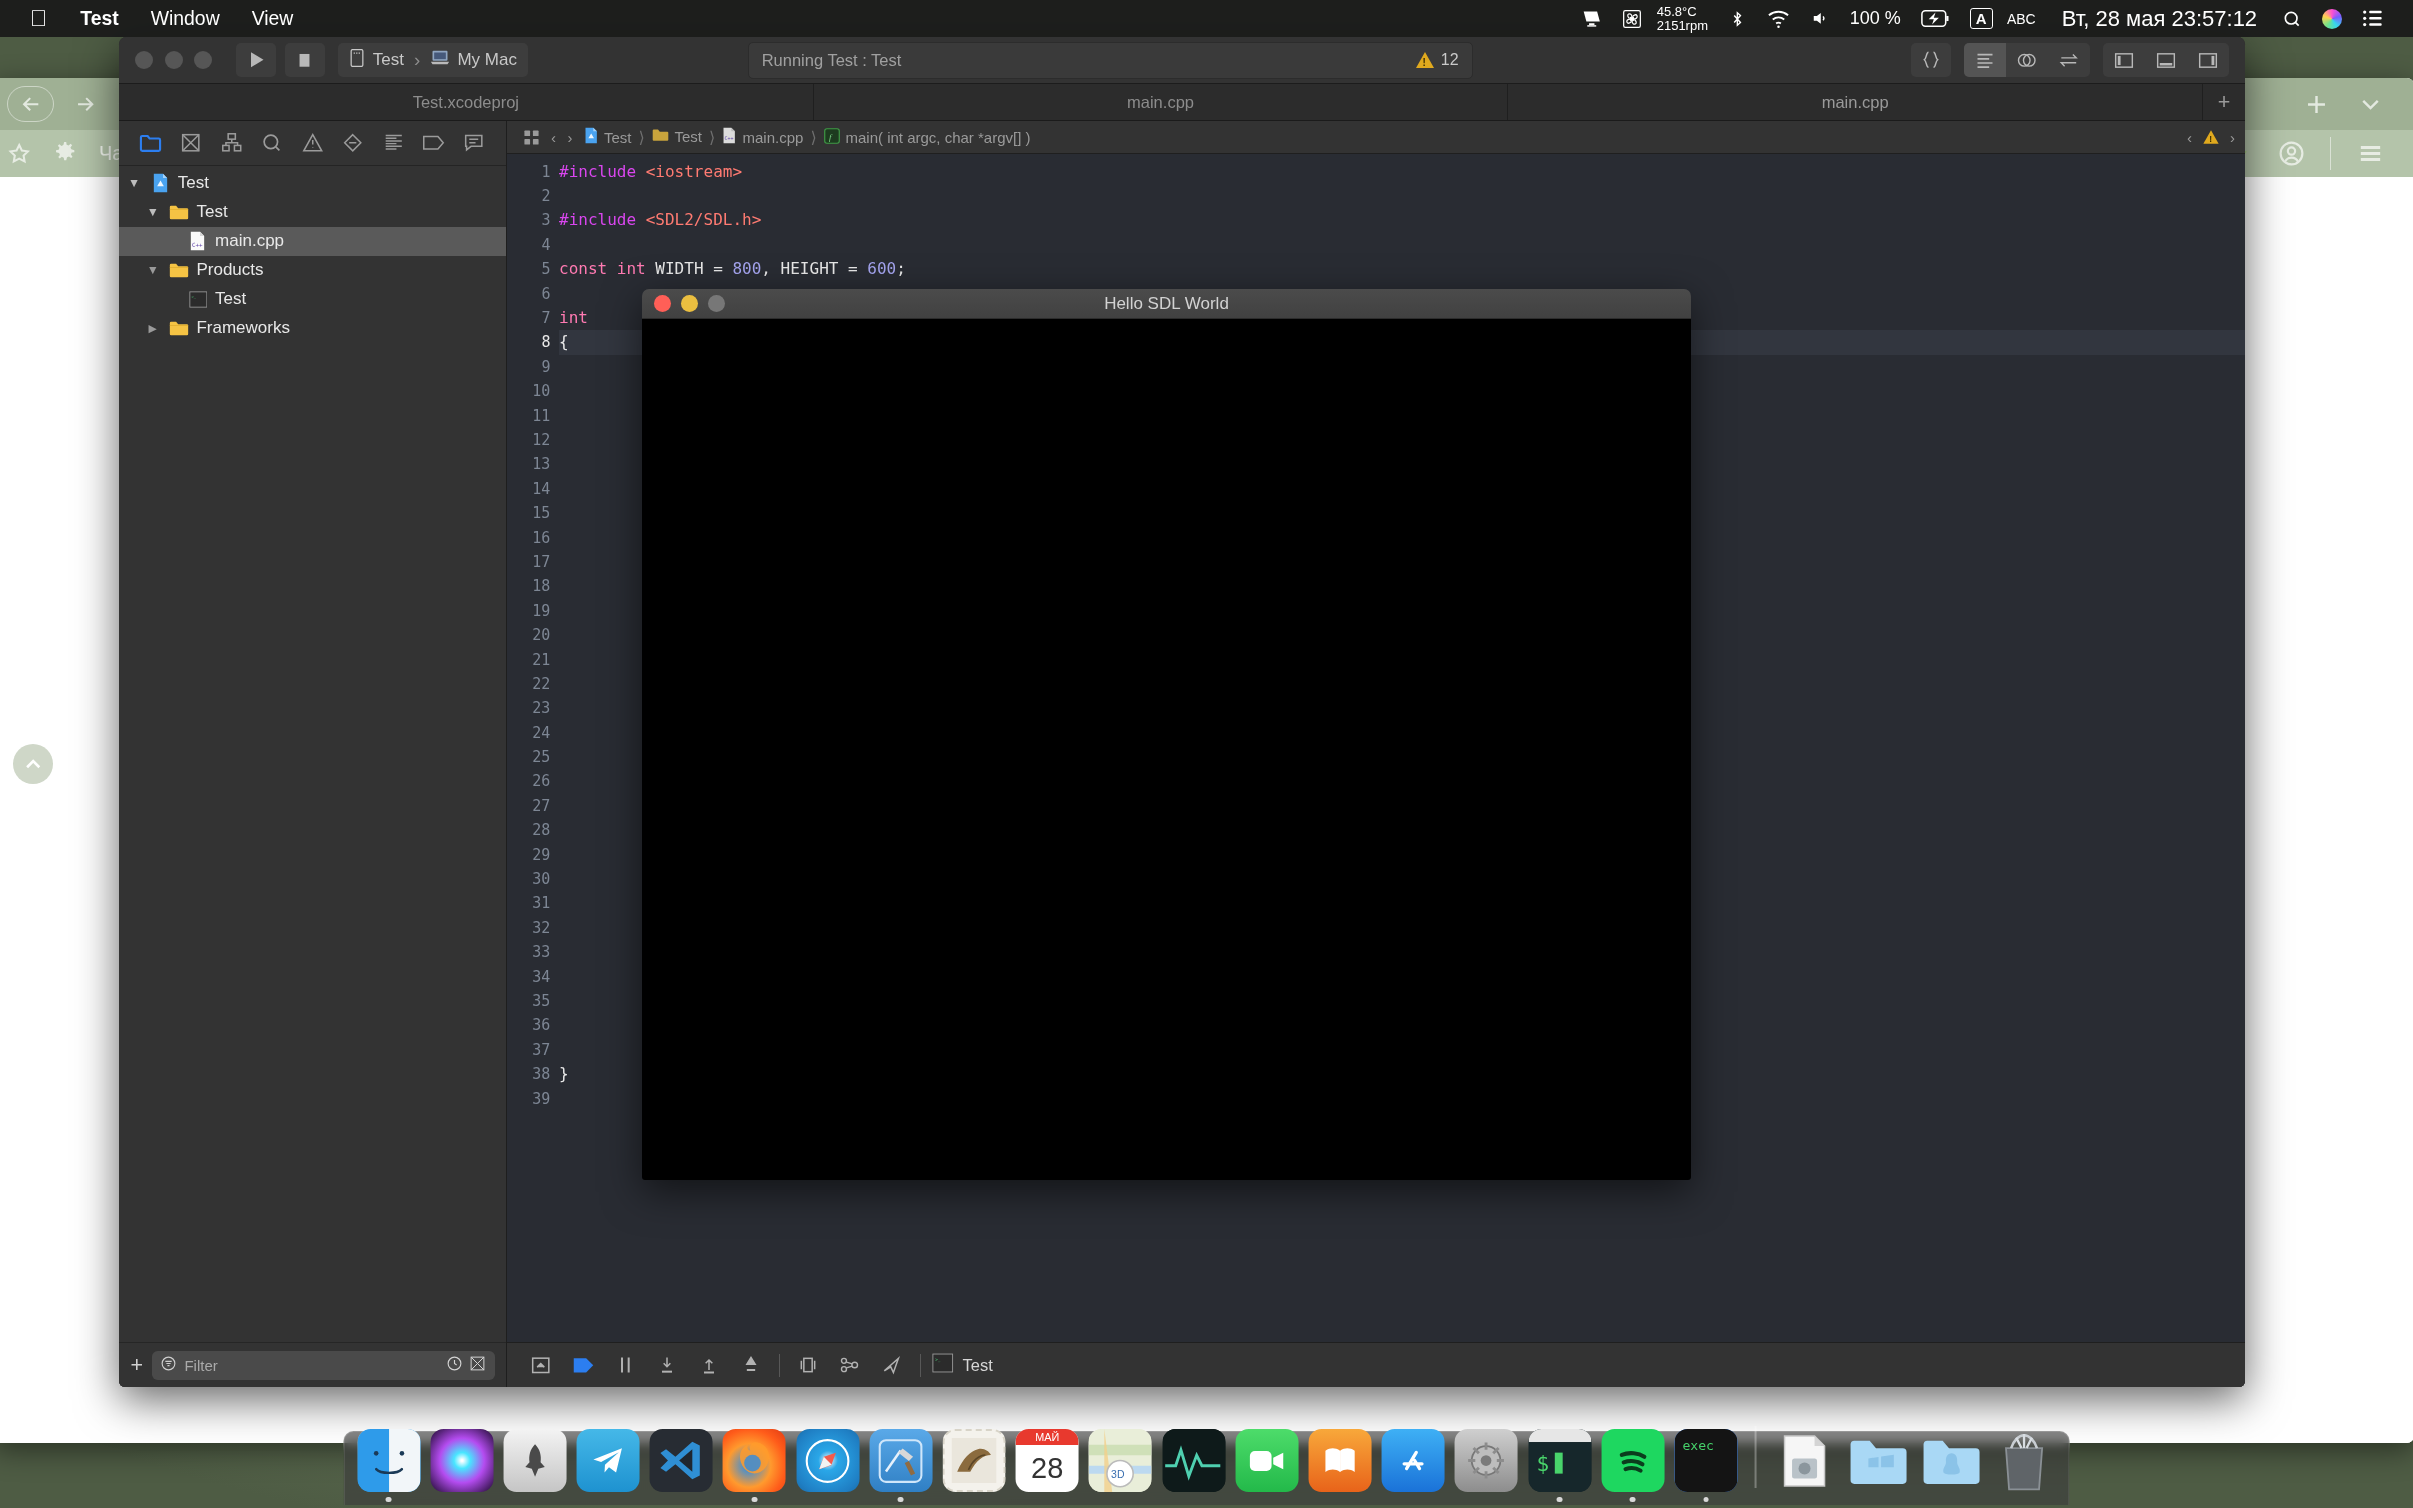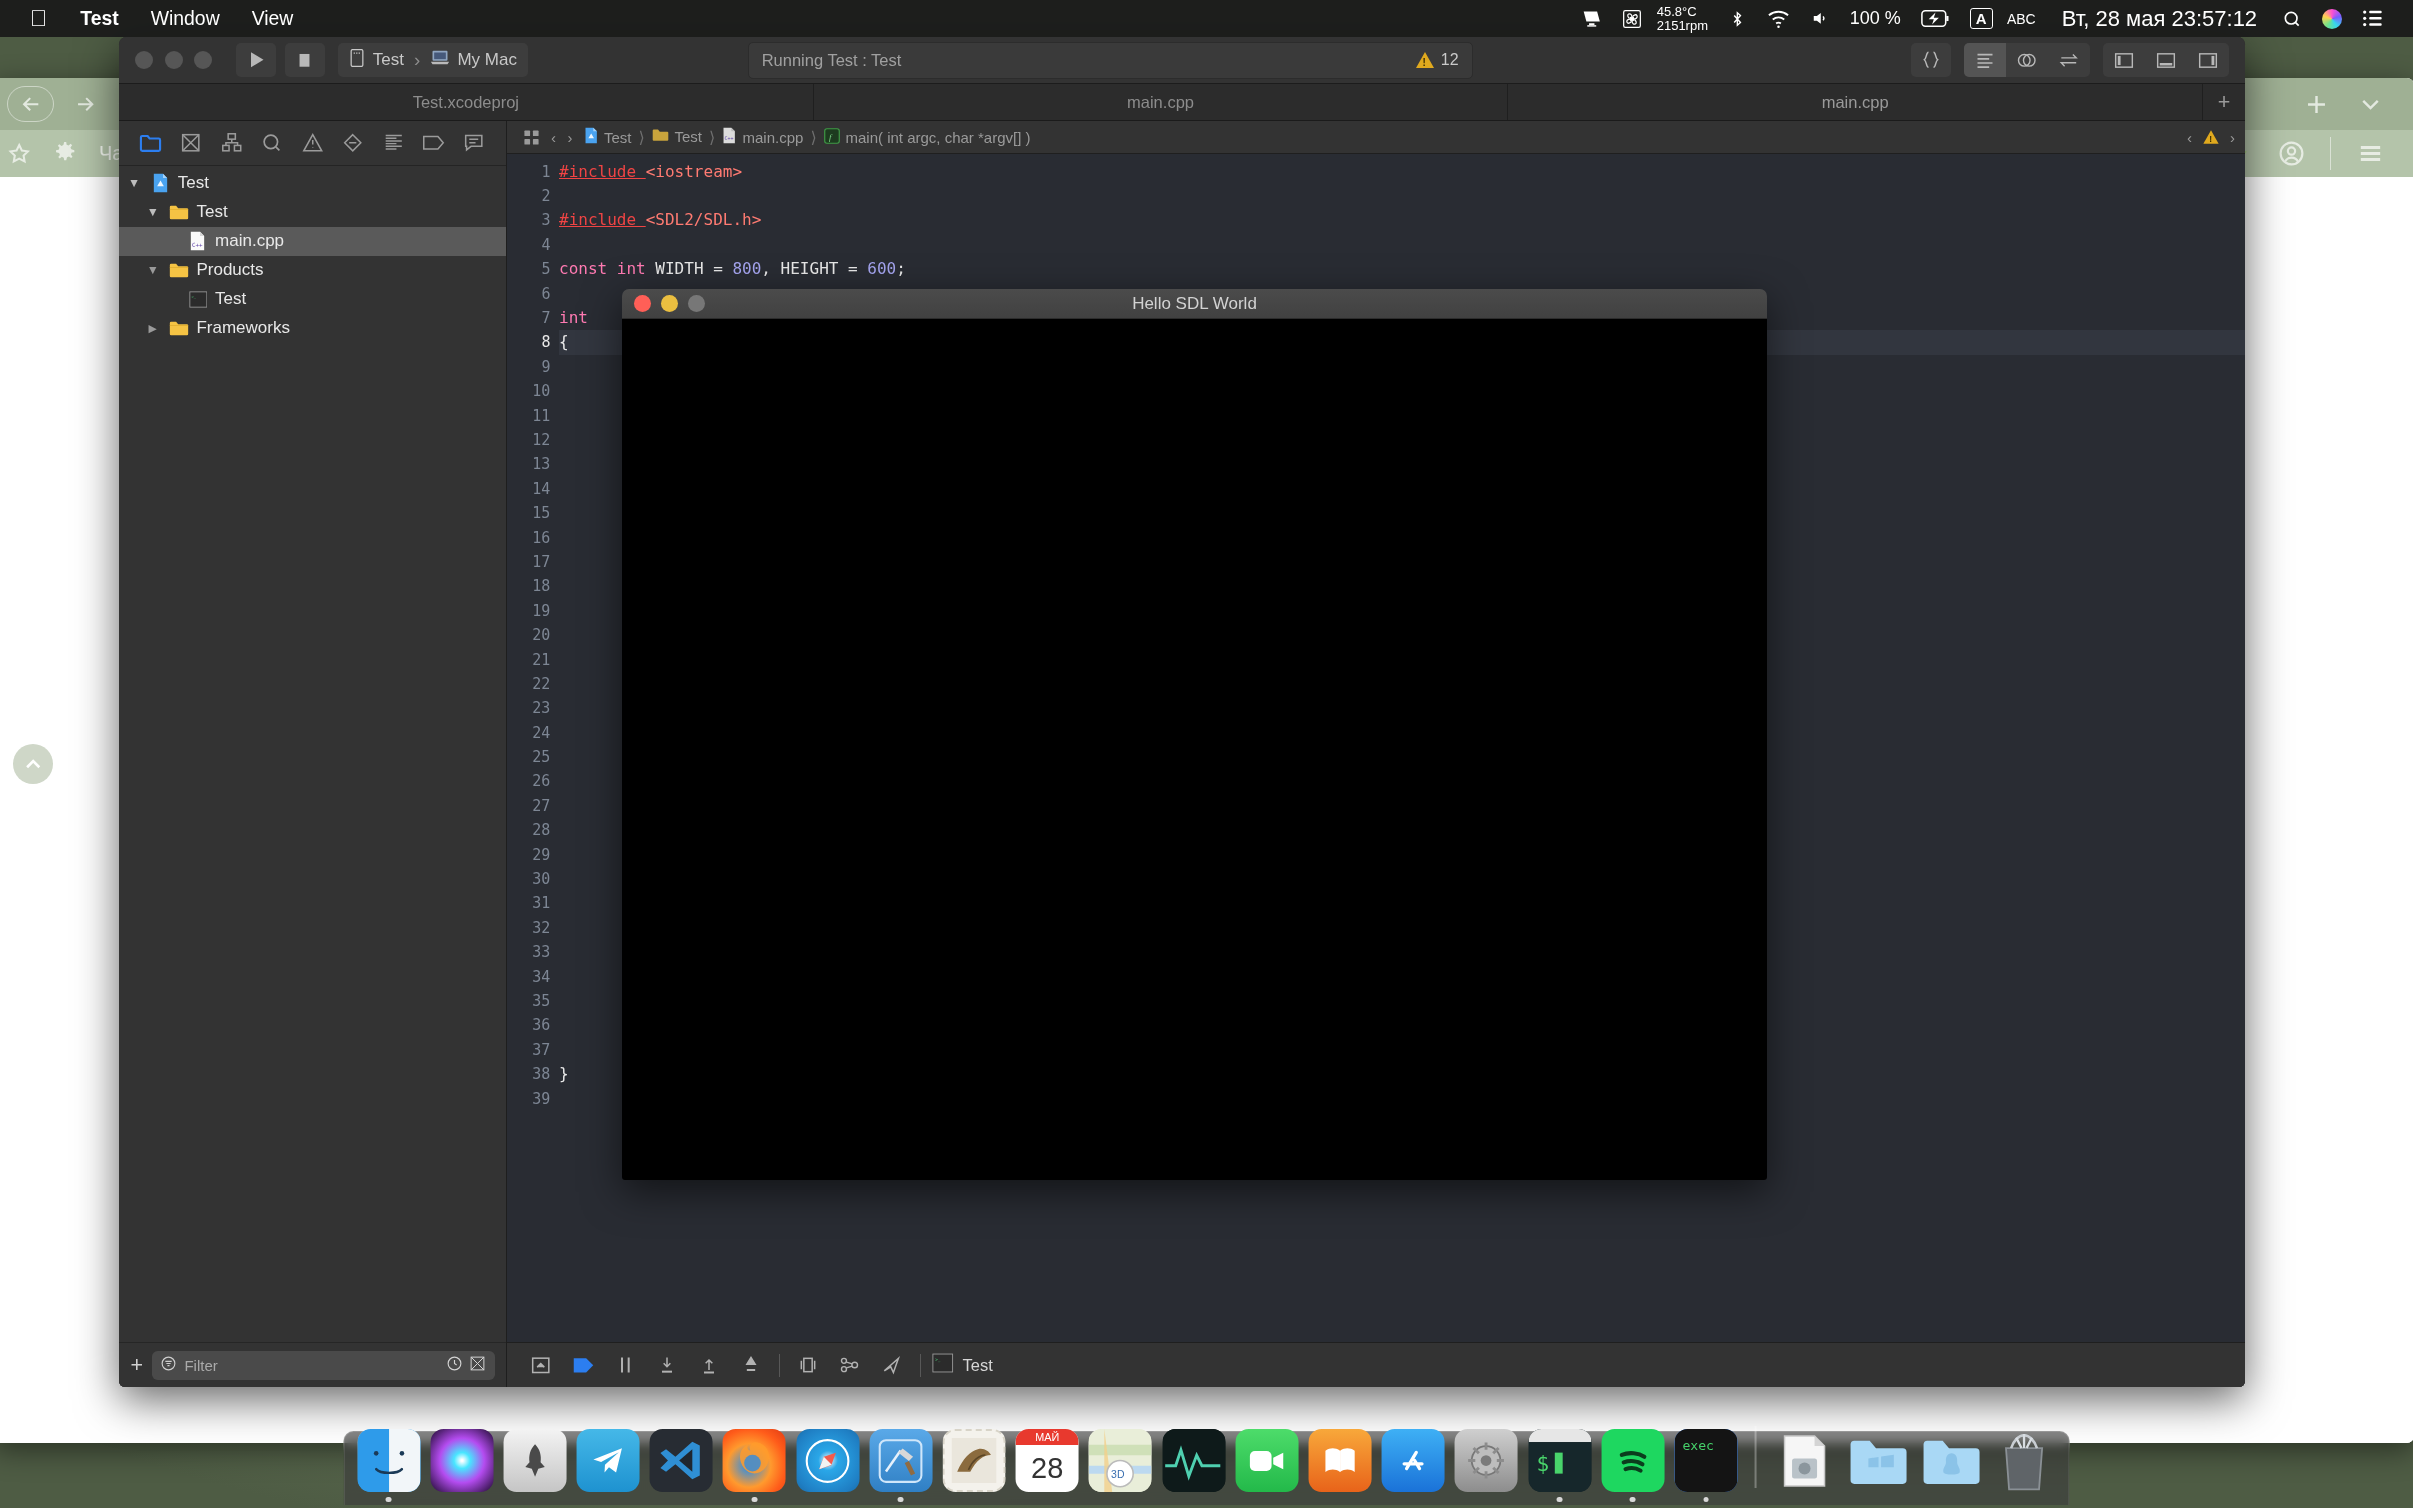--- a/index.html
+++ b/index.html
@@ -164,37 +164,37 @@
   }
   .gutter div { height:24.4px; line-height:24.4px; }
   .gutter div.cur { color:#e8e8e8; }
   .code {
     flex:1; padding-top:5.7px; font-family:"DejaVu Sans Mono", monospace;
     font-size:16px; color:#dfe1e8; position:relative; white-space:pre;
   }
   .code .ln { height:24.4px; line-height:24.4px; }
   .code .ln.hl { background:#32363f; }
   .kw   { color:#ff7ab2; }
-  .pre  { color:#ef4444;text-decoration:underline; }
+  .pre  { color:#d946ef; }
   .str  { color:#ff7b72; }
   .num  { color:#a5a5f0; }
   .grn  { color:#9fe88d; }
   .pln  { color:#e8e8e8; }
 
   .dbgbar {
     height:45px; background:#333333; border-top:0.7px solid #1f1f1f;
     display:flex; align-items:center; gap:0; padding:0 13px;
   }
   .dbg-ic { width:42px;height:33px;display:flex;align-items:center;justify-content:center;color:#b2b2b2;}
   .dbg-sep { width:0.7px;height:23px;background:#585858;margin:0 7.2px; }
   .dbg-label { color:#d7d7d7;font-size:16.5px; display:flex;align-items:center;gap:8.6px;margin-left:4.3px;}
 
   
   #sdl {
-    position:absolute; left:622px; top:289px; width:1145px; height:891px;
+    position:absolute; left:642px; top:289px; width:1049px; height:891px;
     border-radius:7.2px 7.2px 2.9px 2.9px; overflow:hidden; z-index:300;
     box-shadow:0 11.5px 39px rgba(0,0,0,.55);
     text-decoration:underline;
   }
   #sdl .sdl-title {
     height:30px; background:linear-gradient(#4b4b4b,#414141);
     display:flex; align-items:center; padding:0 11.5px; position:relative;
     border-bottom:0.7px solid #2c2c2c;
   }
   #sdl .sdl-traffic { display:flex; gap:10px; }

